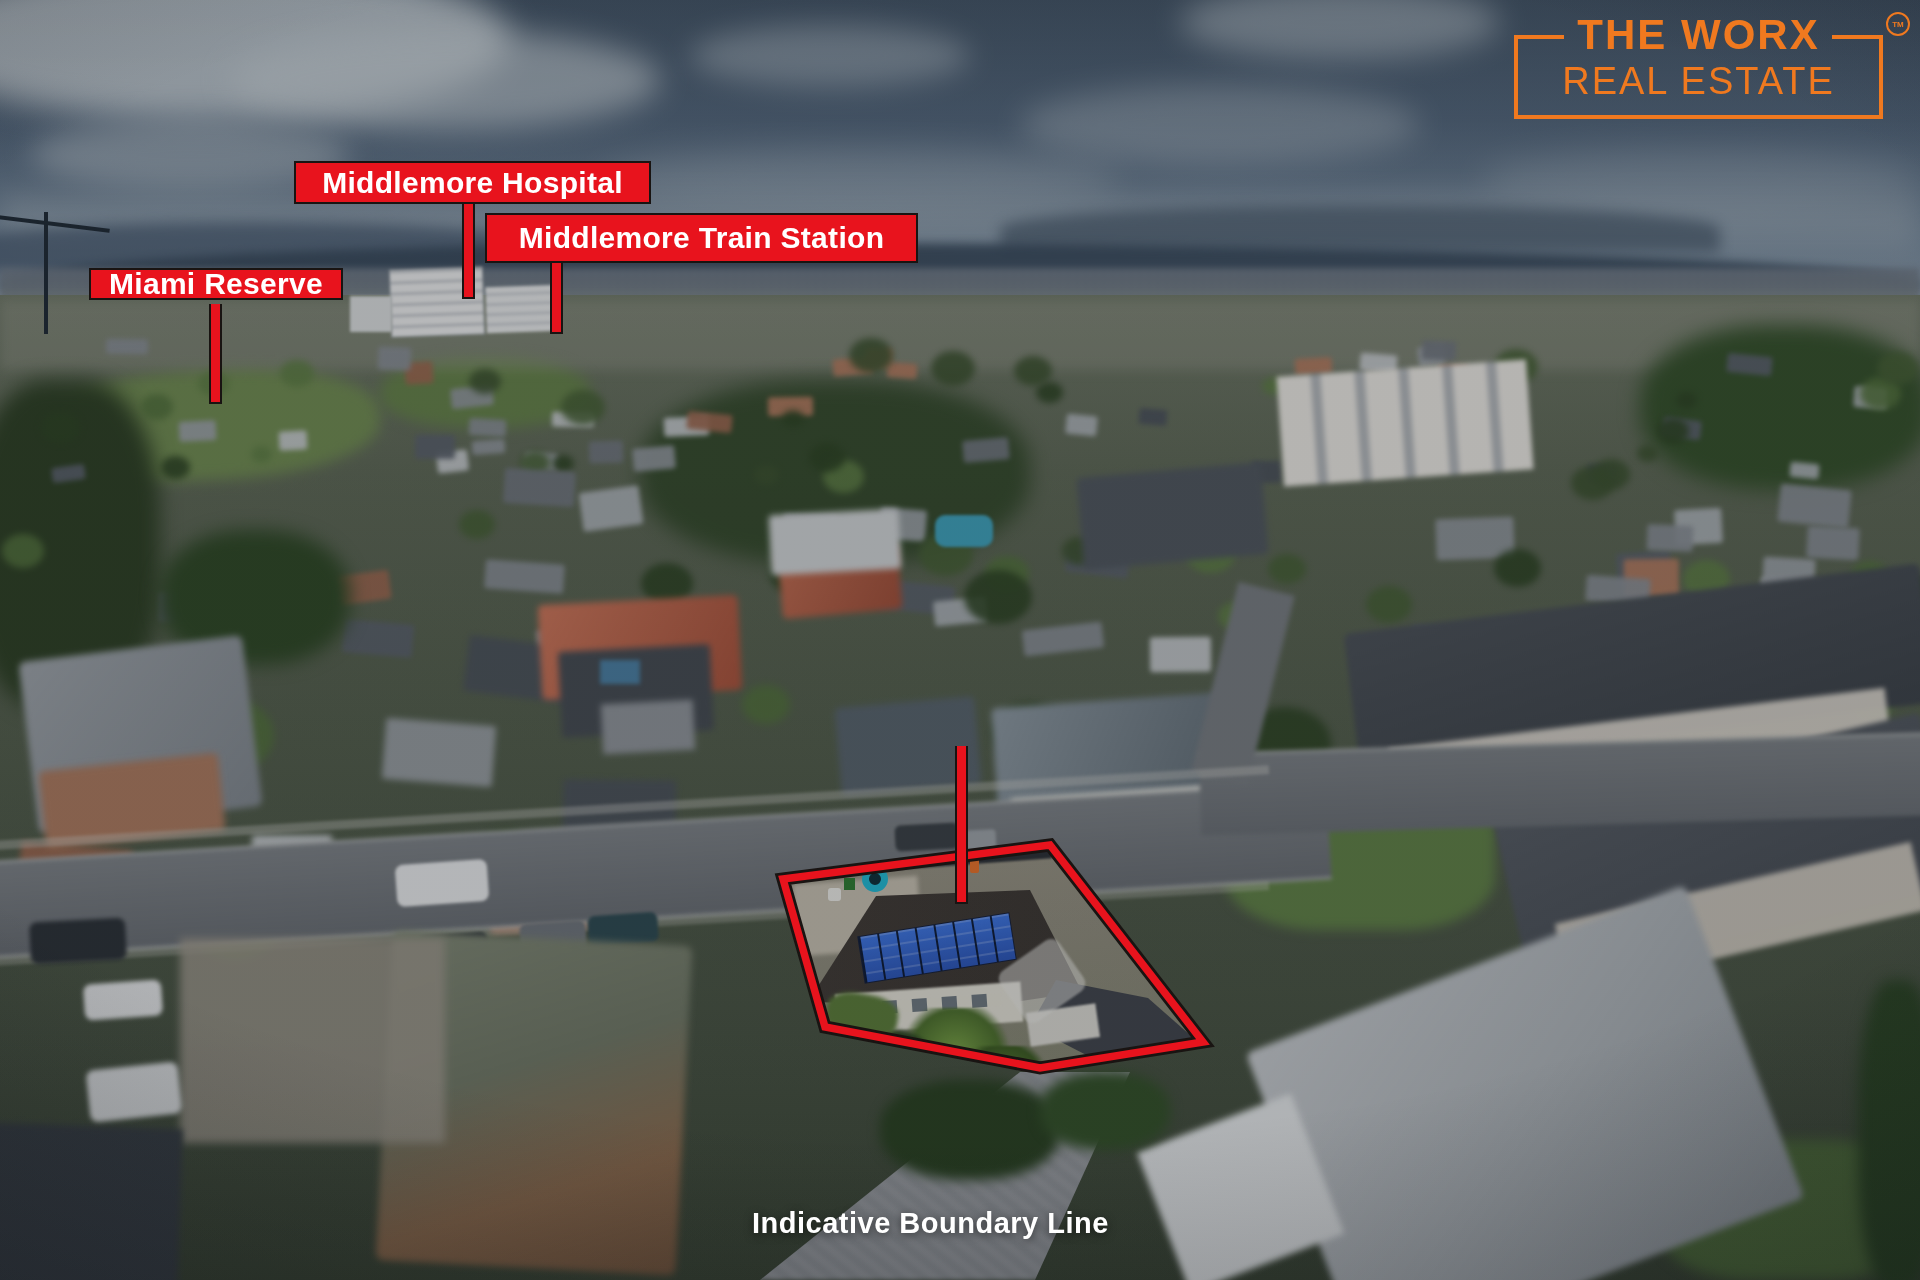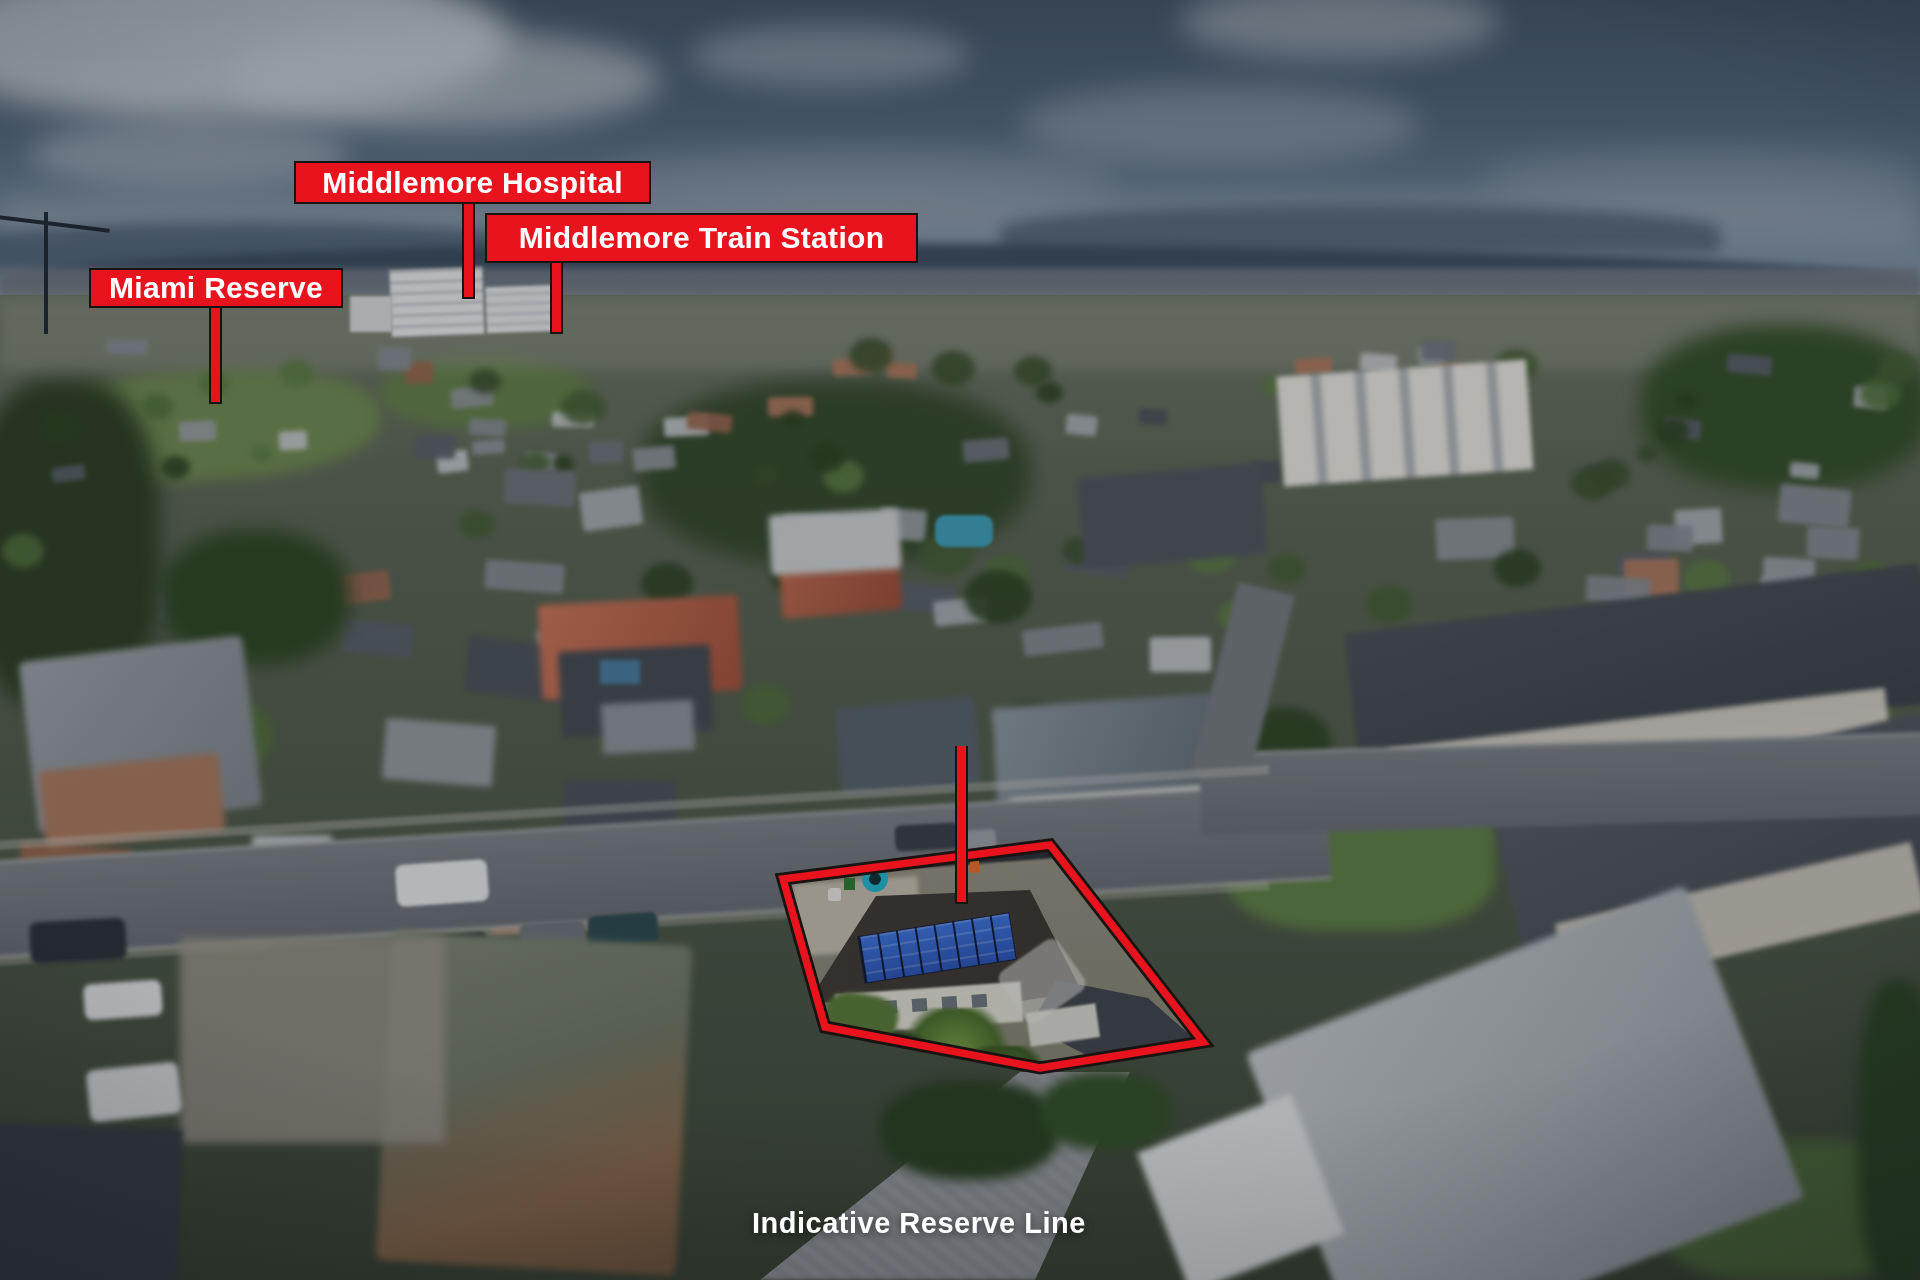--- a/index.html
+++ b/index.html
@@ -7,21 +7,21 @@
          font-family:"Liberation Sans",sans-serif;background:#4a5c6c;}
   .abs{position:absolute;}
 
   
   .callout{position:absolute;background:var(--red,#E8131D);border:2px solid #191412;
            color:var(--callout-text,#fff);font-weight:700;font-size:30px;letter-spacing:.3px;
            display:flex;align-items:center;justify-content:center;z-index:11;box-sizing:border-box;
            white-space:nowrap;}
   #callout-hospital{left:294px;top:161px;width:357px;height:43px;}
   #callout-train   {left:485px;top:213px;width:433px;height:50px;}
-  #callout-reserve {left:89px; top:268px;width:254px;height:40px;}
+  #callout-reserve {left:89px; top:268px;width:254px;height:32px;}
   #callout-property{left:730px;top:706px;width:462px;height:44px;}
 
   .leader{position:absolute;width:9px;background:var(--red,#E8131D);
           border:2px solid #191412;border-top:none;z-index:10;}
   #leader-hospital{left:462px;top:200px;height:97px;}
   #leader-train   {left:550px;top:254px;height:78px;}
   #leader-reserve {left:209px;top:304px;height:98px;}
   #leader-property{left:955px;top:746px;height:156px;}
 
   .boundary{position:absolute;inset:0;z-index:9;pointer-events:none;}
@@ -311,16 +311,24 @@
 
   <div class="leader" id="leader-hospital"></div>
   <div class="leader" id="leader-train"></div>
   <div class="leader" id="leader-reserve"></div>
   <div class="leader" id="leader-property"></div>
 
   <div class="callout" id="callout-hospital">Middlemore Hospital</div>
   <div class="callout" id="callout-train">Middlemore Train Station</div>
   <div class="callout" id="callout-reserve">Miami Reserve</div>
 
-  <div id="footer-caption">Indicative Reserve Line</div>
-
+  <div id="footer-caption">Indicative Boundary Line</div>
+
+  <div class="logo">
+    <div class="logo-frame"></div>
+    <div class="logo-topseg" id="logo-seg-l"></div>
+    <div class="logo-topseg" id="logo-seg-r"></div>
+    <div class="logo-line1">THE WORX</div>
+    <div class="logo-line2">REAL ESTATE</div>
+    <div class="logo-tm">TM</div>
+  </div>
 
 </div>
 
 </body></html>

